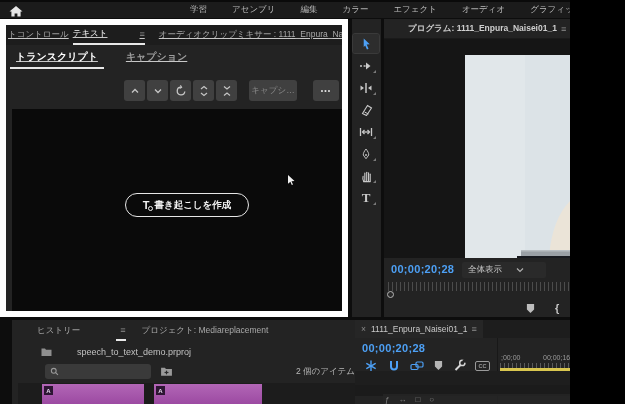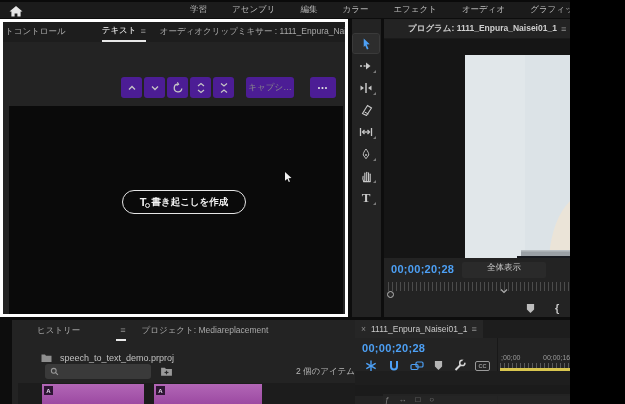--- a/index.html
+++ b/index.html
@@ -17,21 +17,21 @@
   .menu-item { color:#bdbdbd; font-size:8.5px; white-space:nowrap; cursor:default; }
   .menu-item.active { color:#4da0f5; }
 
   
   .panel { position:absolute; background:#232323; overflow:hidden; }
   .ptab-bar { display:flex; align-items:center; height:20px; background:#1d1d1d; font-size:8.5px; white-space:nowrap; }
   .ptab { color:#a9a9a9; height:100%; display:flex; align-items:center; }
   .ptab.active { color:#fff; border-bottom:2px solid #e8e8e8; }
   .menu-glyph { color:#8f8f8f; font-size:9px; margin-left:4px; }
 
-  .btn { background:#4c1d95; border-radius:3px; display:flex; align-items:center; justify-content:center;
+  .btn { background:#404040; border-radius:3px; display:flex; align-items:center; justify-content:center;
          color:#c6c6c6; cursor:pointer; }
   .searchbox { background:#3a3a3a; border-radius:3px; display:flex; align-items:center; padding:0 5px; gap:4px; }
   .searchbox input { background:transparent; border:none; outline:none; color:#ddd; font-size:9px; width:100%;
                      font-family:"Liberation Sans", sans-serif; }
   .searchbox input::placeholder { color:#8a8a8a; }
 
   
   .tool { position:relative; width:26px; height:19px; display:flex; align-items:center; justify-content:center; color:#c9c9c9; }
   .tool.active { background:#2d2d2d; border-radius:2px; color:#4da0f5; outline:1px solid #3a3a3a; }
   .tool .sub { position:absolute; right:3px; bottom:2px; width:0; height:0;
@@ -68,31 +68,35 @@
       <span class="menu-item">アセンブリ</span>
       <span class="menu-item">編集</span>
       <span class="menu-item">カラー</span>
       <span class="menu-item">エフェクト</span>
       <span class="menu-item">オーディオ</span>
       <span class="menu-item">グラフィック</span>
       <span class="menu-item active">キャプション</span>
     </div>
   </div>
 
-  <div class="panel" style="left:0;top:19px;width:348px;height:298px;border:3px solid #ffffff;">
+  <div class="panel" style="left:0;top:19px;width:348px;height:298px;border:6px solid #ffffff;text-decoration:underline;">
     <div class="ptab-bar">
       <span class="ptab" style="padding-left:2px;">トコントロール</span>
-      <span class="ptab active" style="margin-left:36px;">
+      <span class="ptab active" style="margin-left:4px;gap:28px;">
         <span>テキスト</span>
         <span class="menu-glyph">≡</span>
       </span>
       <span class="ptab" style="margin-left:14px;">オーディオクリップミキサー : 1111_Enpura_Naisei01_1</span>
 
     </div>
 
+    <div class="flex" style="height:24px;font-weight:bold;font-size:10px;">
+      <span style="margin-left:4px;padding:4px 6px 3px 6px;color:#fff;border-bottom:2px solid #e8e8e8;">トランスクリプト</span>
+      <span style="margin-left:22px;color:#9e9e9e;">キャプション</span>
+    </div>
 
     <div class="abs btn" style="left:118px;top:55px;width:21px;height:21px;">
       <span>
           <svg width="10" height="10" viewBox="0 0 10 10">
             <polyline points="2,6.5 5,3.5 8,6.5" fill="none" stroke="currentColor" stroke-width="1.3"></polyline>
           </svg>
         </span>
     </div>
     <div class="abs btn" style="left:141px;top:55px;width:21px;height:21px;">
       <span>
@@ -259,21 +263,21 @@
           <rect x="141" y="176" width="19" height="24" rx="5" fill="#bc3ba0"></rect>
 
           <rect x="56" y="195" width="104" height="6" fill="#9aa0a5"></rect>
           <rect x="56" y="195" width="104" height="1.5" fill="#b8bec2"></rect>
           <rect x="52" y="201" width="108" height="2" fill="#181a1f"></rect>
         </svg>
       </div>
     </div>
 
     <span class="abs timecode" style="left:7px;top:244px;">00;00;20;28</span>
-    <div class="abs flex" style="left:78px;top:243px;width:84px;height:16px;background:#2a2a2a;border-radius:2px;padding:0 6px;gap:14px;flex-direction:column;">
+    <div class="abs flex" style="left:78px;top:243px;width:84px;height:16px;background:#2a2a2a;border-radius:2px;padding:0 6px;gap:14px;">
       <span style="font-size:8.5px;color:#c8c8c8;">全体表示</span>
       <span>
           <svg width="8" height="6" viewBox="0 0 8 6">
             <polyline points="1,1.5 4,4.5 7,1.5" fill="none" stroke="#b0b0b0" stroke-width="1.2"></polyline>
           </svg>
         </span>
     </div>
 
     <div class="abs" style="left:4px;top:263px;width:234px;height:9px;background:repeating-linear-gradient(90deg,#4c4c4c 0 1px,transparent 1px 4px);"></div>
     <div class="abs" style="left:3px;top:272px;width:7px;height:7px;border-radius:50%;background:#2a2a2a;border:1.2px solid #b5b5b5;"></div>
@@ -299,21 +303,21 @@
   <div class="panel" style="left:12px;top:320px;width:352px;height:84px;">
     <div class="ptab-bar" style="background:#232323;height:21px;">
       <span class="ptab" style="margin-left:25px;">ヒストリー</span>
       <span class="ptab active" style="margin-left:36px;font-weight:bold;">
         <span class="menu-glyph">≡</span>
       </span>
       <span class="ptab" style="margin-left:16px;">プロジェクト: Mediareplacement</span>
 
     </div>
 
-    <div class="abs flex" style="left:28px;top:27px;gap:7px;margin-top:6px;">
+    <div class="abs flex" style="left:28px;top:27px;gap:24px;">
       <span>
         <svg width="13" height="10" viewBox="0 0 12 10">
             <path d="M1,1.5 L4.5,1.5 L5.5,2.8 L11,2.8 L11,9 L1,9 Z" fill="#8f8f8f"></path>
           </svg>
       </span>
       <span style="color:#c0c0c0;">speech_to_text_demo.prproj</span>
     </div>
 
     <div class="abs searchbox" style="left:33px;top:44px;width:106px;height:15px;">
       <span>

